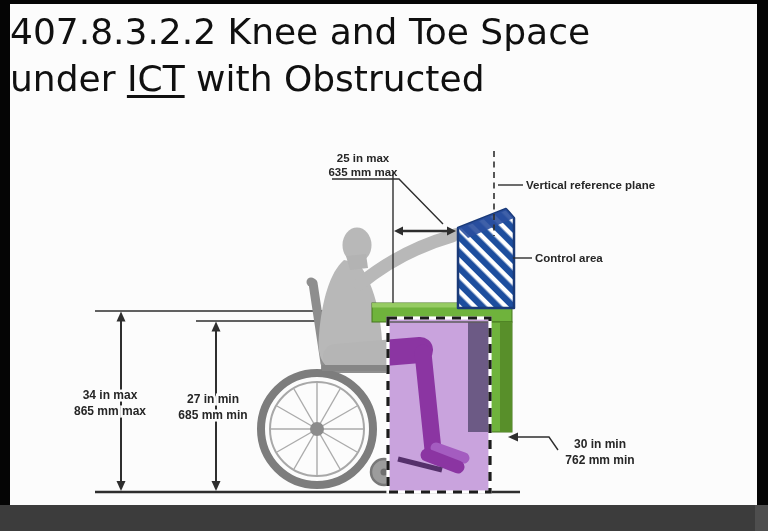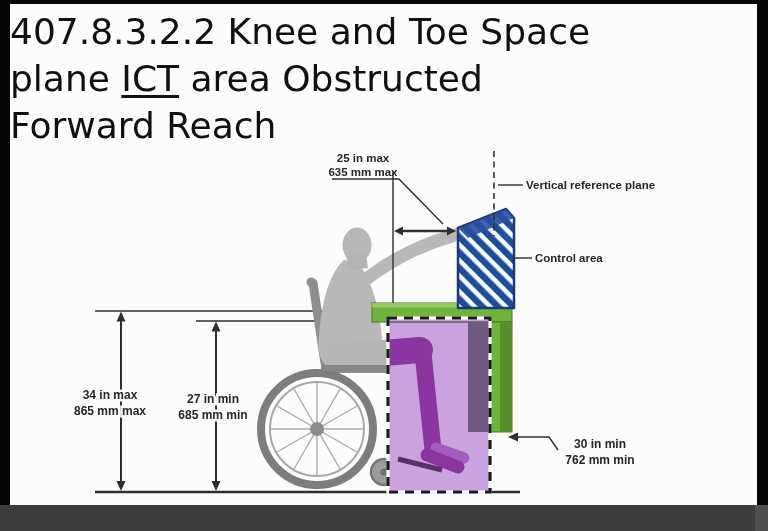--- a/index.html
+++ b/index.html
@@ -16,22 +16,21 @@
   text{font-family:"Liberation Sans",sans-serif;}
 </style>
 </head>
 <body>
 
 <div class="stage">
   <div class="slide-bg"></div>
 
   <div class="title">
     <div>407.8.3.2.2 Knee and Toe Space</div>
-    <div><span>plane </span><span class="sp">ICT</span><span> area Obstructed</span></div>
-    <div>Forward Reach</div>
+    <div><span>under </span><span class="sp">ICT</span><span> with Obstructed</span></div>
   </div>
 
   <svg class="diagram" viewBox="0 0 768 531">
     <defs>
       <pattern id="hatch" width="11" height="11" patternUnits="userSpaceOnUse" patternTransform="rotate(-45)">
         <rect width="11" height="11" fill="#ffffff"></rect>
         <rect width="6.5" height="11" fill="#1d4e9e"></rect>
       </pattern>
       <clipPath id="kneeClip">
           <rect x="388" y="318" width="102" height="174"></rect>

